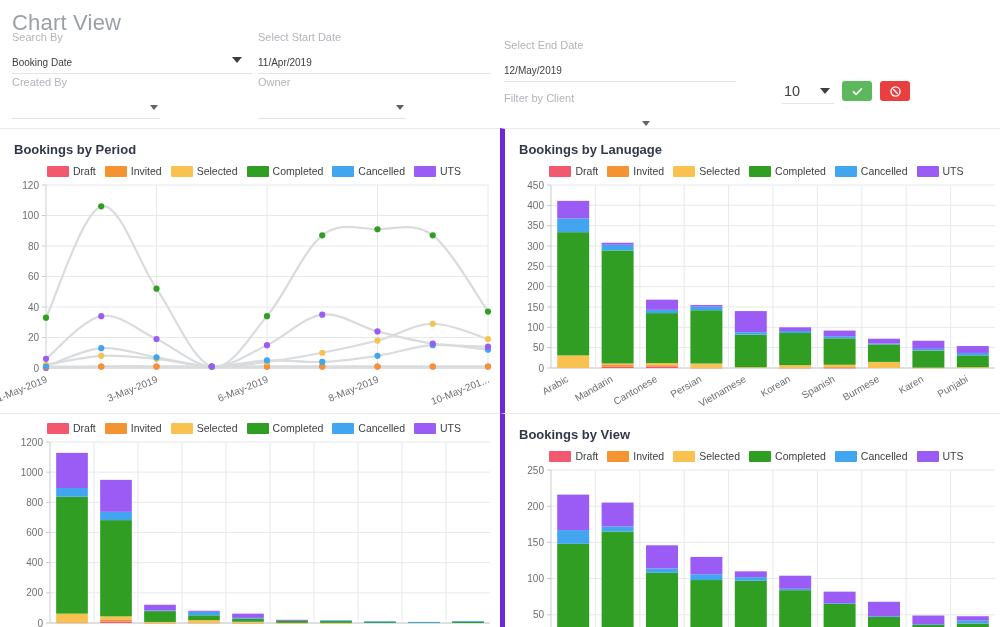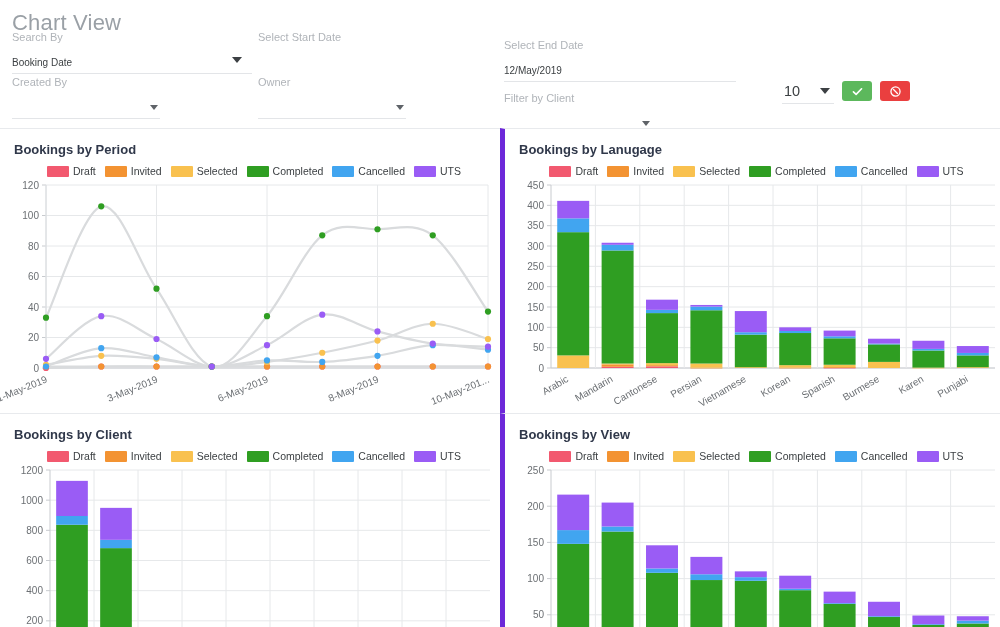--- a/index.html
+++ b/index.html
@@ -118,20 +118,23 @@
     <div class="field" id="f-searchby">
       <div class="field-label">Search By</div>
       <div class="field-control">
         <div class="field-value">Booking Date</div>
         <span class="caret small"></span>
       </div>
     </div>
 
     <div class="field" id="f-startdate">
       <div class="field-label">Select Start Date</div>
+      <div class="field-control">
+        <div class="field-value">11/Apr/2019</div>
+      </div>
     </div>
 
     <div class="field" id="f-enddate">
       <div class="field-label">Select End Date</div>
       <div class="field-control">
         <div class="field-value">12/May/2019</div>
       </div>
     </div>
 
 
@@ -456,21 +459,20 @@
                 <rect x="451.816" y="175.95333333333332" width="31.967999999999996" height="2.440000000000026" fill="#41a5f0"></rect>
                 <rect x="451.816" y="169.04" width="31.967999999999996" height="6.913333333333327" fill="#9a5cf5"></rect>
               </g>
               <text x="463.79999999999995" y="204" class="xtick-text" text-anchor="end" transform="rotate(-30 463.79999999999995 204)">Punjabi</text>
             </svg>
           </div>
       </div>
     </div>
     <div class="row">
       <div class="panel">
-        <div class="panel-title">Bookings by Client</div>
         <div class="legend">
             <div class="legend-item">
               <span class="legend-swatch" style="background: rgb(242, 89, 111);"></span>
               <span class="legend-label">Draft</span>
             </div>
             <div class="legend-item">
               <span class="legend-swatch" style="background: rgb(243, 147, 50);"></span>
               <span class="legend-label">Invited</span>
             </div>
             <div class="legend-item">

